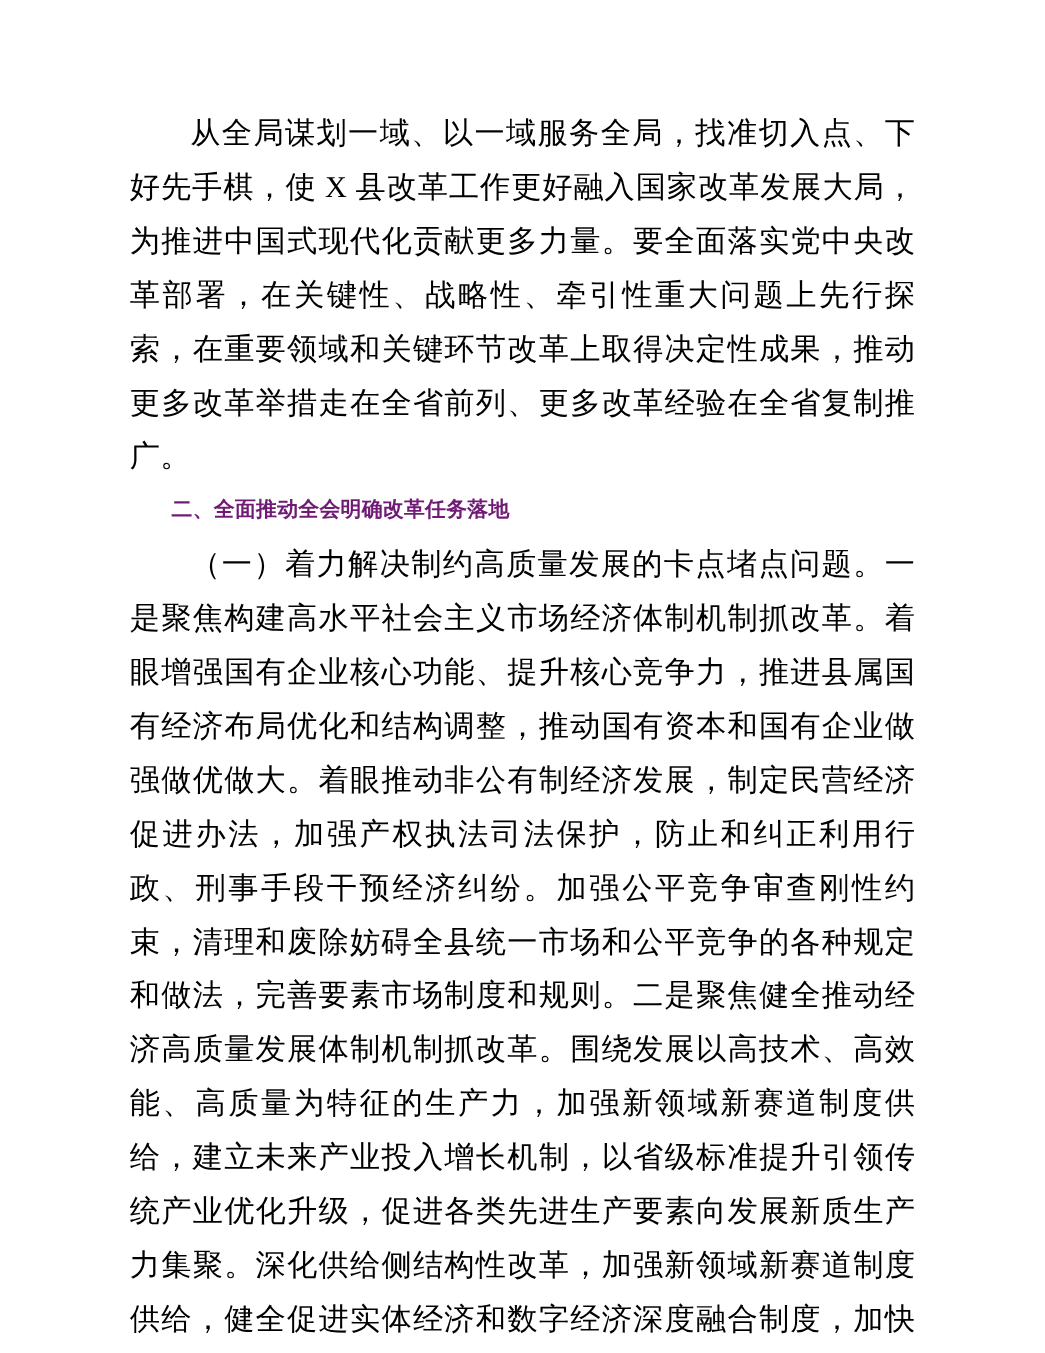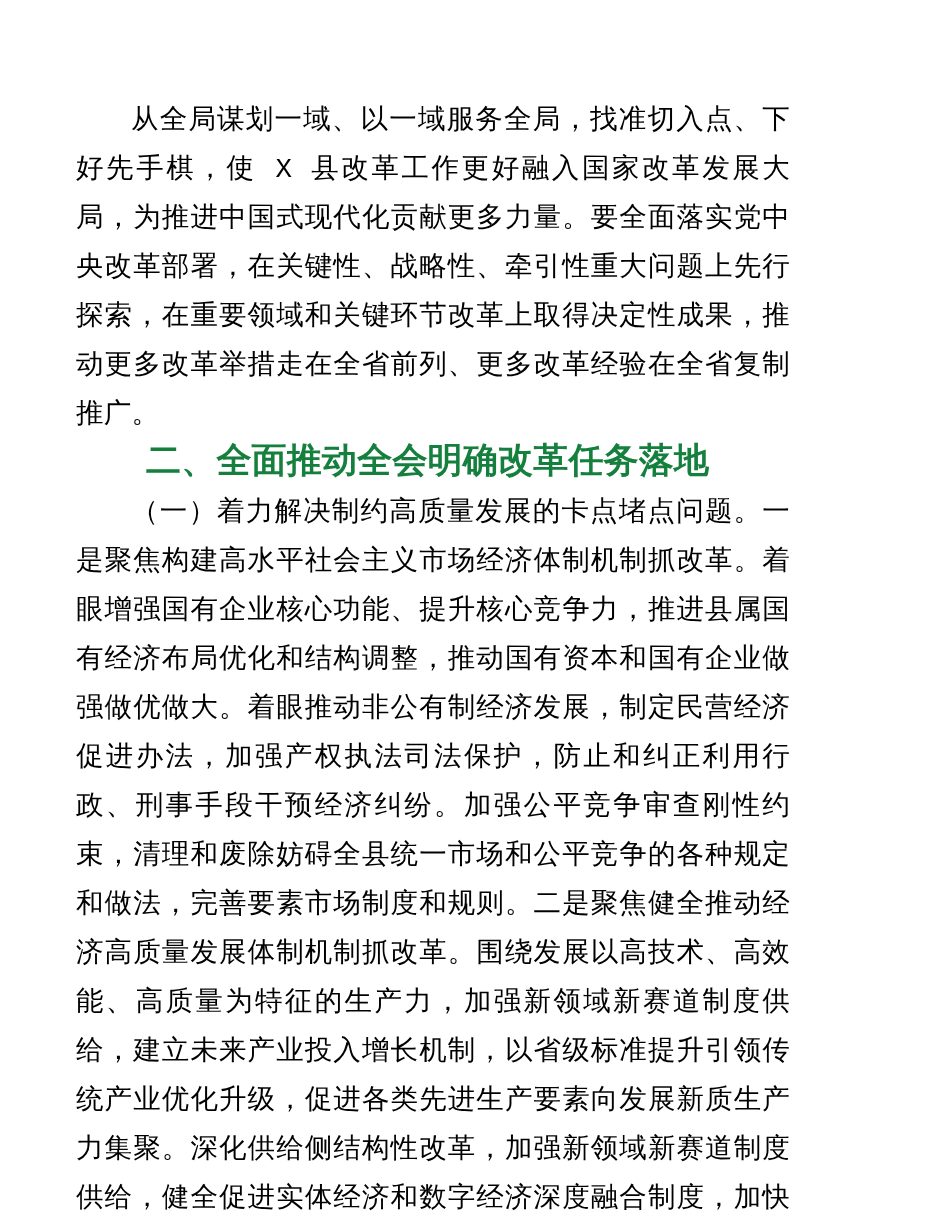--- a/index.html
+++ b/index.html
@@ -6,43 +6,43 @@
     margin: 0;
     padding: 0;
     background: #ffffff;
   }
   .page {
     width: 950px;
     height: 1230px;
     background: #ffffff;
     position: relative;
     box-sizing: border-box;
-    padding: 96px 118px 40px 76px;
-    font-family: Liberation Mono, monospace;
+    padding: 96px 118px 40px 118px;
+    font-family: Liberation Serif, serif;
     overflow: hidden;
   }
   .doc-body {
     width: 714px;
   }
   p.para {
     margin: 0;
     font-size: 27.5px;
     line-height: 49px;
     color: #000000;
     text-align: justify;
     text-justify: inter-ideograph;
     text-indent: 2em;
     font-weight: 500;
     letter-spacing: 0.2px;
   }
   h2.heading {
     margin: 0;
-    font-size: 35px;
+    font-size: 19px;
     line-height: 49px;
-    color: #15803d;
+    color: #701a75;
     text-indent: 2em;
     font-weight: 700;
     letter-spacing: 0.2px;
   }
 </style>
 </head>
 <body>
 
 <div class="page">
   <div class="doc-body">

